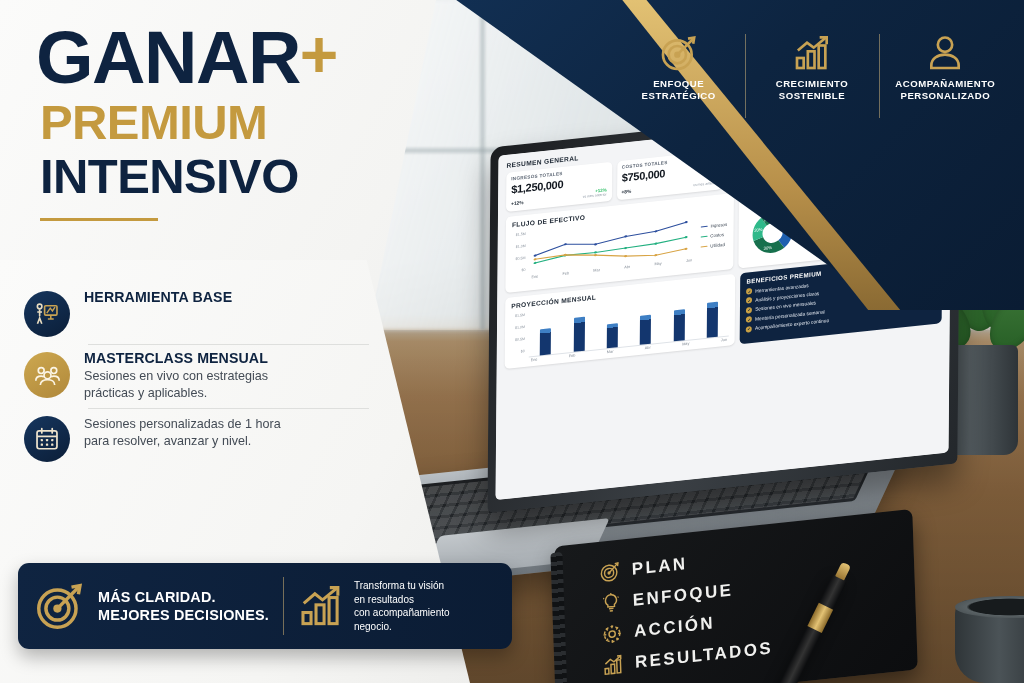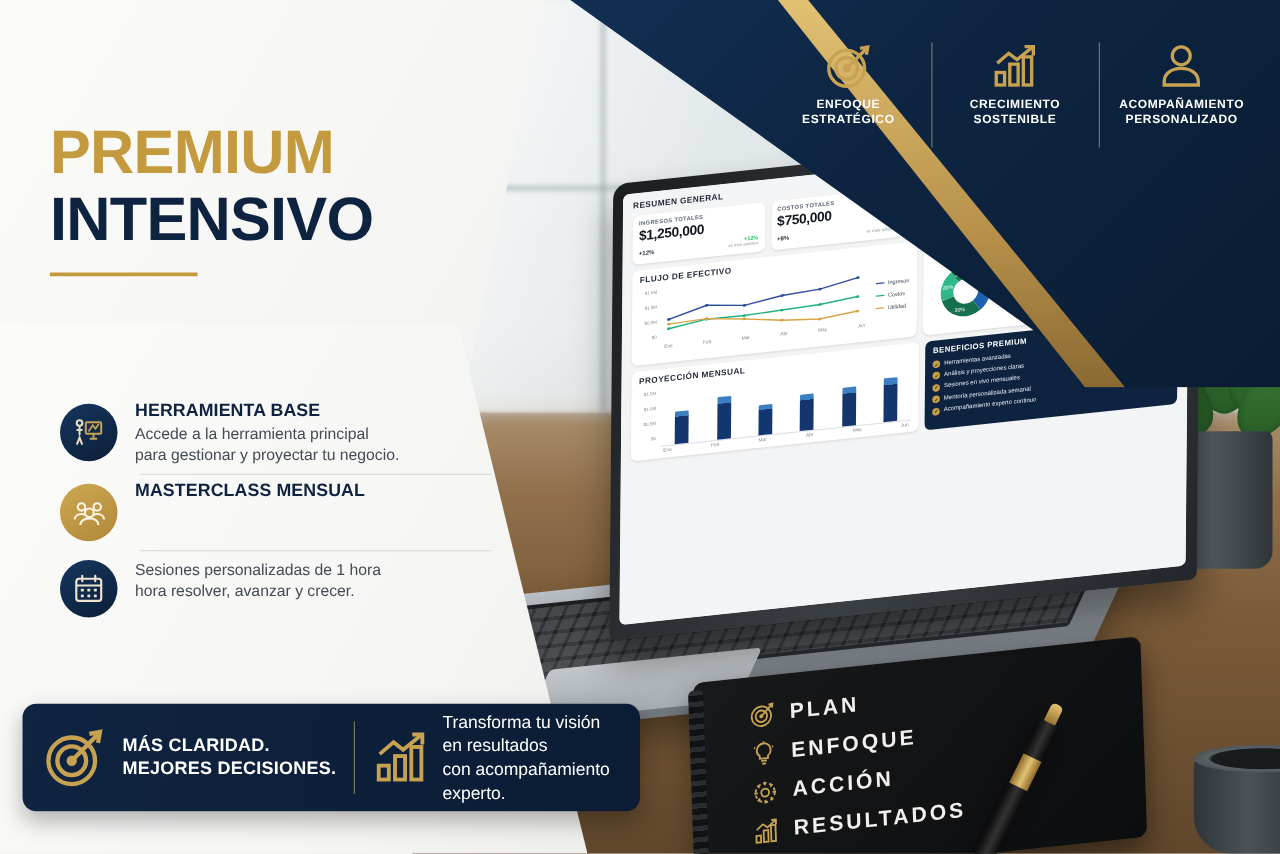--- a/index.html
+++ b/index.html
@@ -187,21 +187,21 @@
     font-size:49px; line-height:1; font-weight:bold; color:#0e2340; letter-spacing:-.6px;
   }
   .rule{ position:absolute; left:40px; top:218px; width:118px; height:2.5px; background:#c49a3f;}
   .lede{
     position:absolute; left:36px; top:232px; width:400px;
     font-size:15.2px; line-height:1.38; color:#2a323c;
   }
   .lede b{ color:#c49a3f; }
 
   
-  .features{ position:absolute; left:48px; top:283px; width:345px;margin-top:32px; }
+  .features{ position:absolute; left:24px; top:283px; width:345px; }
   .feat{ display:flex; gap:14px; padding:6px 0 7px; position:relative; }
   .feat + .feat::before{
     content:""; position:absolute; left:64px; right:0; top:0; height:1px; background:#dedfdd;
   }
   .fico{ width:46px; height:46px; border-radius:50%; flex:0 0 auto;
          display:flex; align-items:center; justify-content:center; margin-top:2px;}
   .fico.navyb{ background:linear-gradient(150deg,#16365e,#0b1e38);}
   .fico.goldb{ background:linear-gradient(150deg,#cda850,#b0883a);}
   .ftitle{ font-size:14.2px; font-weight:bold; color:#0e2340; letter-spacing:.1px;}
   .fdesc{ font-size:12.6px; line-height:1.32; color:#434b55; margin-top:2px;}
@@ -212,21 +212,21 @@
     background:linear-gradient(100deg,#0f2441,#0b1c34);
     border-radius:11px; display:flex; align-items:center; padding:0 16px;
     box-shadow:0 8px 18px rgba(0,0,0,.28);
   }
   .b-left{ display:flex; align-items:center; gap:12px; }
   .b-lines{ line-height:1.25; }
   .b-lines div{ font-size:14.4px; font-weight:bold; color:#ffffff; letter-spacing:.2px;}
   .b-lines div.g{ color:#c8a253; }
   .b-sep{ width:1px; height:58px; background:rgba(190,165,110,.6); margin:0 14px;}
   .b-right{ display:flex; align-items:center; gap:10px;}
-  .b-text{ font-size:14px; line-height:1.35; color:#ffffff;}
+  .b-text{ font-size:10px; line-height:1.35; color:#ffffff;}
 
   
   .notebook{
     position:absolute; left:556px; top:528px; width:360px; height:160px;
     background:linear-gradient(135deg,#17191b,#0c0d0f);
     transform:rotate(-6deg) skewX(-4deg);
     border-radius:8px;
     box-shadow:0 10px 22px rgba(0,0,0,.45);
   }
   .nb-spine{
@@ -579,58 +579,61 @@
         <svg width="40" height="40" viewBox="0 0 24 24">
           <circle cx="12" cy="7" r="4.3" class="gi"></circle>
           <path d="M3.8 21v-1.6c0-4 3.7-6.4 8.2-6.4s8.2 2.4 8.2 6.4V21z" class="gi"></path>
         </svg>
       </div>
       <div class="badge-label">ACOMPAÑAMIENTO</div>
       <div class="badge-label">PERSONALIZADO</div>
     </div>
   </div>
 
+  <div class="h1">
+    <span>GANAR</span><span class="plus">+</span>
+  </div>
   <div class="h2">PREMIUM</div>
   <div class="h3">INTENSIVO</div>
   <div class="rule"></div>
 
   <div class="features">
 
     <div class="feat">
       <div class="fico navyb">
         <svg width="26" height="26" viewBox="0 0 24 24">
           <circle cx="5.2" cy="5" r="2.1" stroke="#e8dcc0" fill="none" stroke-width="1.5"></circle>
           <path d="M5.2 7.6v6.4M3.2 21l2-5.2 2 5.2M3 10.2h4.4" stroke="#e8dcc0" fill="none" stroke-width="1.5"></path>
           <rect x="9.8" y="4.4" width="11.4" height="8.6" rx="1" stroke="#c8a253" fill="none" stroke-width="1.5"></rect>
           <path d="M11.8 11.2 L15 6.6 L17 9.2 L19.4 5.6" stroke="#c8a253" fill="none" stroke-width="1.3"></path>
           <path d="M15.5 13v3.2M12.8 16.6h5.4" stroke="#c8a253" fill="none" stroke-width="1.4"></path>
         </svg>
       </div>
       <div>
         <div class="ftitle">HERRAMIENTA BASE</div>
-        <div class="fdesc">
-          <span>Accede a la herramienta principal</span><br>
-          <span>para gestionar y proyectar tu negocio.</span>
-        </div>
       </div>
     </div>
 
     <div class="feat">
       <div class="fico goldb">
         <svg width="27" height="27" viewBox="0 0 24 24">
           <circle cx="6.4" cy="7.6" r="2.6" stroke="#fbf4e4" fill="none" stroke-width="1.5"></circle>
           <circle cx="17.6" cy="7.6" r="2.6" stroke="#fbf4e4" fill="none" stroke-width="1.5"></circle>
           <circle cx="12" cy="11.8" r="3.1" stroke="#fbf4e4" fill="none" stroke-width="1.5"></circle>
           <path d="M1.6 16.6c0-2.5 2.1-4 4.8-4 .9 0 1.7.2 2.4.5" stroke="#fbf4e4" fill="none" stroke-width="1.5"></path>
           <path d="M22.4 16.6c0-2.5-2.1-4-4.8-4-.9 0-1.7.2-2.4.5" stroke="#fbf4e4" fill="none" stroke-width="1.5"></path>
           <path d="M5.6 20.4c0-3 2.9-4.7 6.4-4.7s6.4 1.7 6.4 4.7" stroke="#fbf4e4" fill="none" stroke-width="1.5"></path>
         </svg>
       </div>
       <div>
         <div class="ftitle">MASTERCLASS MENSUAL</div>
+        <div class="fdesc">
+          <span>Sesiones en vivo con estrategias</span><br>
+          <span>prácticas y aplicables.</span>
+        </div>
       </div>
     </div>
 
     <div class="feat">
       <div class="fico navyb">
         <svg width="26" height="26" viewBox="0 0 24 24">
           <rect x="2.8" y="4.6" width="18.4" height="16.4" rx="2" stroke="#eee3cd" fill="none" stroke-width="1.6"></rect>
           <path d="M2.8 9.6h18.4" stroke="#eee3cd" stroke-width="1.6"></path>
           <path d="M7.2 2.4v4M16.8 2.4v4" stroke="#eee3cd" stroke-width="1.6" stroke-linecap="round"></path>
           <g fill="#eee3cd">
@@ -639,21 +642,21 @@
               <rect x="15.8" y="12" width="2.1" height="2.1" rx=".4"></rect>
             <rect x="6.2" y="16.2" width="2.1" height="2.1" rx=".4"></rect>
               <rect x="11" y="16.2" width="2.1" height="2.1" rx=".4"></rect>
               <rect x="15.8" y="16.2" width="2.1" height="2.1" rx=".4"></rect>
           </g>
         </svg>
       </div>
       <div>
         <div class="fdesc">
           <span>Sesiones personalizadas de 1 hora</span><br>
-          <span>hora resolver, avanzar y crecer.</span>
+          <span>para resolver, avanzar y nivel.</span>
         </div>
       </div>
     </div>
 
 
   </div>
 
   <div class="banner">
     <div class="b-left">
       <svg width="52" height="52" viewBox="0 0 24 24">
@@ -674,18 +677,18 @@
         <rect x="2.6" y="15.4" width="4.2" height="5.8" class="gi"></rect>
           <rect x="9.4" y="11.4" width="4.2" height="9.8" class="gi"></rect>
           <rect x="16.2" y="7.6" width="4.2" height="13.6" class="gi"></rect>
         <path d="M3 10.6 L8.8 5.6 L12.8 8.8 L20.6 2.4" class="gi"></path>
           <path d="M16.6 2.4h4.2v4.2" class="gi"></path>
       </svg>
       <div class="b-text">
         <span>Transforma tu visión</span><br>
         <span>en resultados</span><br>
         <span>con acompañamiento</span><br>
-        <span>experto.</span>
+        <span>negocio.</span>
       </div>
     </div>
   </div>
 
 </div>
 
 </body></html>

